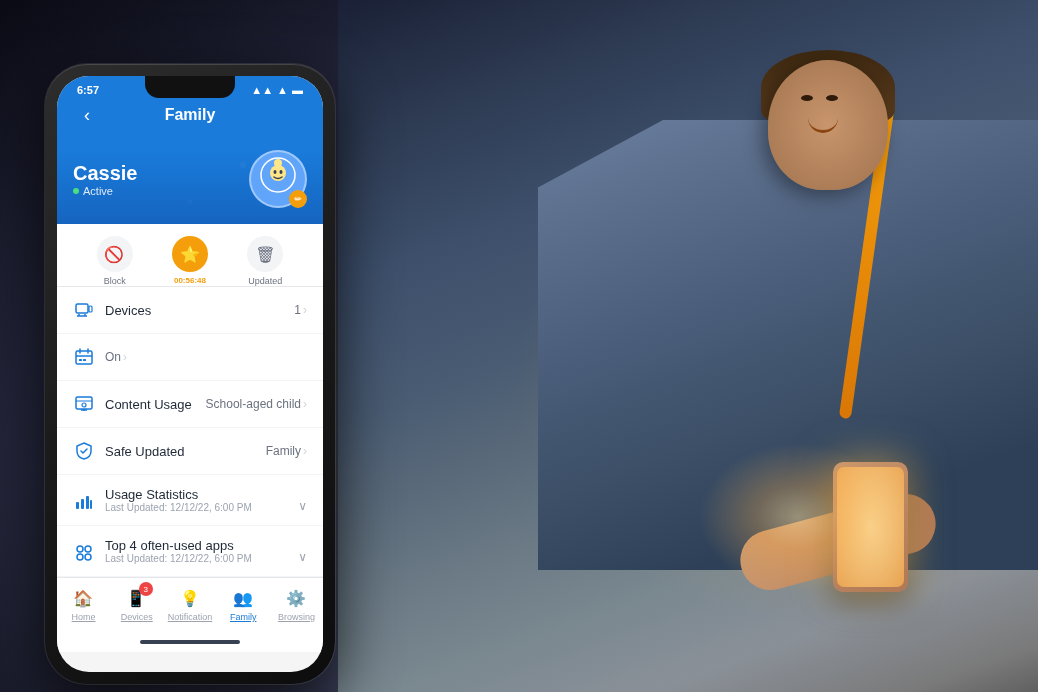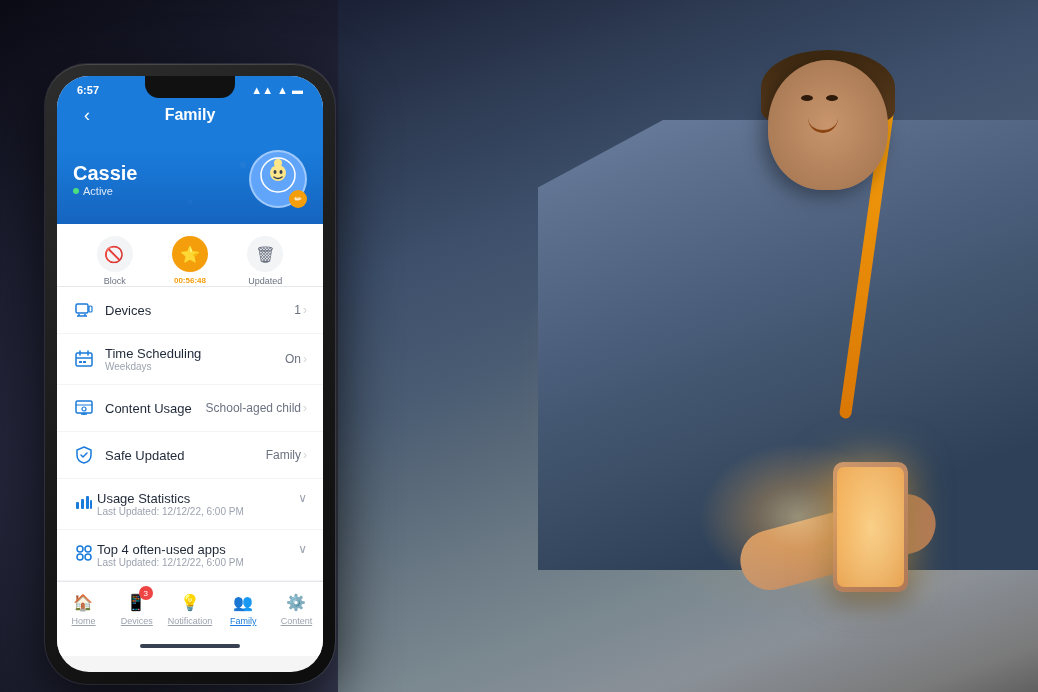--- a/index.html
+++ b/index.html
@@ -335,23 +335,23 @@
       font-size: 12px;
     }
 
     
     .collapsible-item {
       border-bottom: 1px solid #f3f4f6;
     }
 
     .collapsible-header {
       display: flex;
-      align-items: flex-start;
+      align-items: flex-end;
       padding: 12px 16px;
-      gap: 2px;
+      gap: 10px;
     }
 
     .chevron-down {
       color: #9ca3af;
       font-size: 12px;
       margin-left: auto;
     }
 
     
     .bottom-nav {
@@ -647,24 +647,20 @@
         <div class="menu-item">
           <div class="menu-icon">
             <svg width="18" height="18" viewBox="0 0 18 18">
               <rect x="1" y="3" width="16" height="13" rx="1.5" stroke="#1a7bda" stroke-width="1.5" fill="none"></rect>
               <line x1="5" y1="1" x2="5" y2="5" stroke="#1a7bda" stroke-width="1.5" stroke-linecap="round"></line>
               <line x1="13" y1="1" x2="13" y2="5" stroke="#1a7bda" stroke-width="1.5" stroke-linecap="round"></line>
               <line x1="1" y1="8" x2="17" y2="8" stroke="#1a7bda" stroke-width="1.5"></line>
               <rect x="4" y="11" width="3" height="2" rx="0.5" fill="#1a7bda"></rect>
               <rect x="8" y="11" width="3" height="2" rx="0.5" fill="#1a7bda"></rect>
             </svg>
-          </div>
-          <div class="menu-content">
-            <div class="menu-label">Time Scheduling</div>
-            <div class="menu-sublabel">Weekdays</div>
           </div>
           <div class="menu-right">
             <span class="menu-value">On</span>
             <span class="menu-chevron">›</span>
           </div>
         </div>
 
         <div class="menu-item">
           <div class="menu-icon">
             <svg width="18" height="18" viewBox="0 0 18 18">
@@ -758,21 +754,21 @@
           <span class="nav-label">Notification</span>
         </div>
 
         <div class="nav-item">
           <div class="nav-icon active">👥</div>
           <span class="nav-label active">Family</span>
         </div>
 
         <div class="nav-item">
           <div class="nav-icon">⚙️</div>
-          <span class="nav-label">Content</span>
+          <span class="nav-label">Browsing</span>
         </div>
 
       </div>
 
       <div class="home-indicator">
         <div class="home-bar"></div>
       </div>
 
     </div>
   </div>

